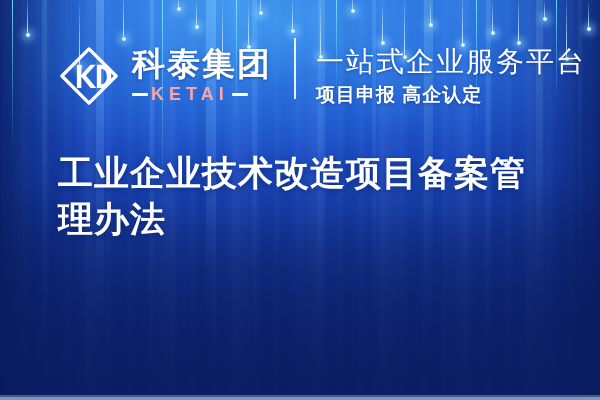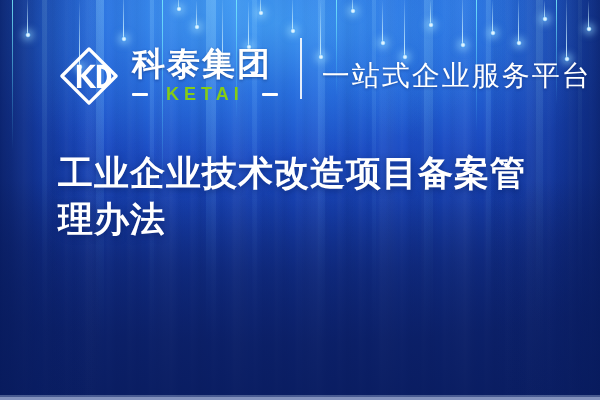--- a/index.html
+++ b/index.html
@@ -78,21 +78,21 @@
   .brand{display:flex;align-items:center;}
   .mark{width:62px;height:62px;position:relative;flex:0 0 auto;}
   .brand-text{margin-left:12px;}
   .cn-name{
     font-size:33px;line-height:34px;font-weight:bold;color:#ffffff;letter-spacing:2px;
     text-shadow:0 1px 3px rgba(5,25,80,.45);
   }
   .en-row{display:flex;align-items:center;margin-top:3px;}
   .en-dash{height:3px;background:#ffffff;flex:0 0 auto;border-radius:1px;}
   .en-name{
-    font-size:18px;font-weight:bold;color:#84cc16;letter-spacing:5px;margin:0 18px;
+    font-size:18px;font-weight:bold;color:#fca5a5;letter-spacing:5px;margin:0 3px;
     font-family:"Liberation Sans","DejaVu Sans",sans-serif;
   }
   .divider{width:2px;height:61px;background:rgba(255,255,255,.88);margin:0 20px 0 22px;flex:0 0 auto;}
   .slogan{display:flex;flex-direction:column;justify-content:center;}
   .slogan-main{
     font-size:28px;line-height:32px;color:#ffffff;letter-spacing:2px;
     text-shadow:0 1px 3px rgba(5,25,80,.4);
   }
   .slogan-sub{
     font-size:19px;line-height:24px;margin-top:5px;color:#ffffff;font-weight:bold;letter-spacing:1px;
@@ -194,20 +194,21 @@
           <span class="en-dash" style="width:16px"></span>
         </div>
       </div>
 
     </div>
 
     <div class="divider"></div>
 
     <div class="slogan">
       <div class="slogan-main">一站式企业服务平台</div>
+      <div class="slogan-sub">项目申报 高企认定</div>
     </div>
 
   </div>
 
   <div class="title">工业企业技术改造项目备案管理办法</div>
 
   <div class="bottomline2"></div>
   <div class="bottomline"></div>
 
 </div>

